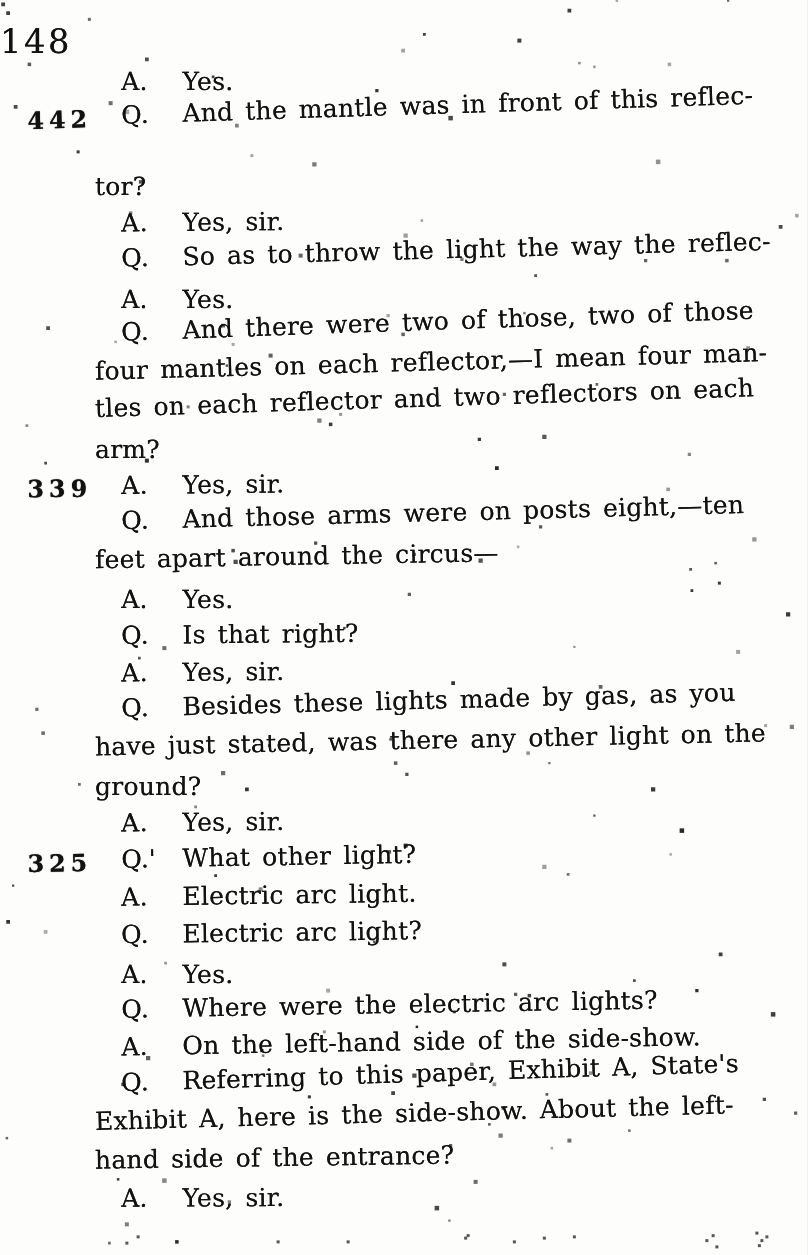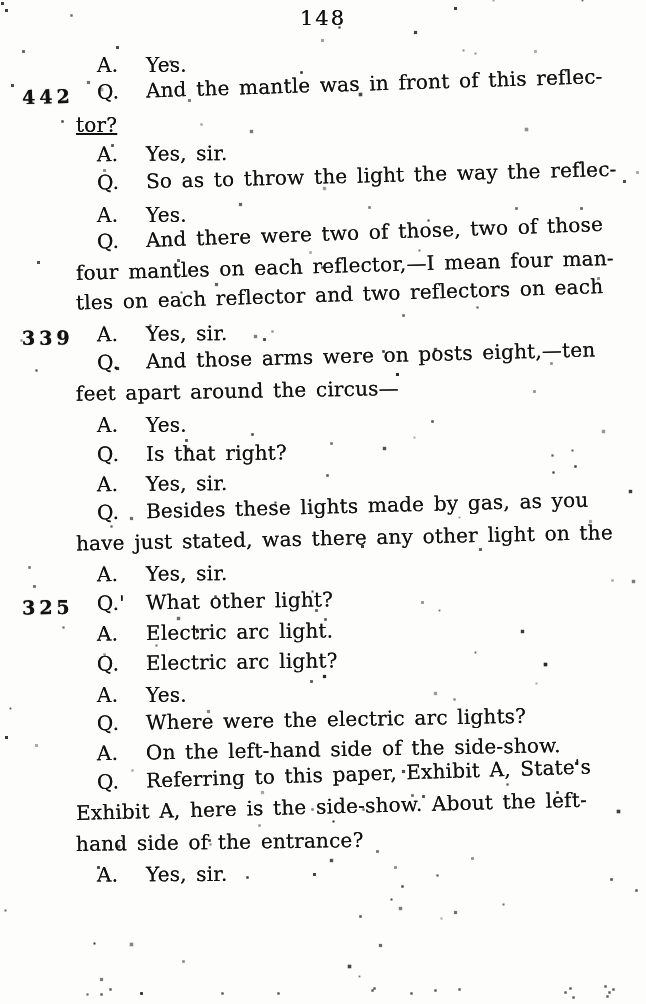--- a/index.html
+++ b/index.html
@@ -11,25 +11,24 @@
     position: relative;
     width: 646px;
     height: 1004px;
     background: #fdfdfc;
     overflow: hidden;
     font-family: "DejaVu Serif", "Liberation Serif", serif;
     color: #121212;
   }
   .pageno {
     position: absolute;
-    top: 6px;
+    top: 18px;
     left: 0;
     width: 100%;
-    text-align: center;
-    font-size: 21px;
+    font-size: 27px;
     letter-spacing: 2px;
     text-shadow: 0 0 0.5px rgba(10,10,10,0.85);
   }
   .body {
     position: absolute;
     top: 50px;
     left: 0;
     width: 646px;
   }
   .line {
@@ -67,35 +66,37 @@
   }
 </style>
 </head>
 <body>
 
 <div class="page">
   <div class="pageno">148</div>
   <div class="body" id="lines">
       <div class="line qa" style="transform: rotate(0deg);"><span class="speaker">A.</span><span>Yes.</span></div>
       <div class="line qa" style="transform: rotate(-1.8deg);"><span class="mnum">442</span><span class="speaker">Q.</span><span>And the mantle was in front of this reflec-</span></div>
-      <div class="line cont" style="transform: rotate(0deg); margin-top: 0; text-decoration: underline;"><span>tor?</span></div>
+      <div class="line cont" style="transform: rotate(0deg); margin-top: 24px;"><span>tor?</span></div>
       <div class="line qa" style="transform: rotate(-0.5deg);"><span class="speaker">A.</span><span>Yes, sir.</span></div>
       <div class="line qa" style="transform: rotate(-1.5deg);"><span class="speaker">Q.</span><span>So as to throw the light the way the reflec-</span></div>
       <div class="line qa" style="transform: rotate(0deg);"><span class="speaker">A.</span><span>Yes.</span></div>
       <div class="line qa" style="transform: rotate(-2deg);"><span class="speaker">Q.</span><span>And there were two of those, two of those</span></div>
       <div class="line cont" style="transform: rotate(-1.6deg);"><span>four mantles on each reflector,—I mean four man-</span></div>
       <div class="line cont" style="transform: rotate(-1.8deg);"><span>tles on each reflector and two reflectors on each</span></div>
+      <div class="line cont" style="transform: rotate(0deg);"><span>arm?</span></div>
       <div class="line qa" style="transform: rotate(-0.5deg);"><span class="mnum">339</span><span class="speaker">A.</span><span>Yes, sir.</span></div>
       <div class="line qa" style="transform: rotate(-1.5deg);"><span class="speaker">Q.</span><span>And those arms were on posts eight,—ten</span></div>
       <div class="line cont" style="transform: rotate(-1deg);"><span>feet apart around the circus—</span></div>
       <div class="line qa" style="transform: rotate(0deg);"><span class="speaker">A.</span><span>Yes.</span></div>
       <div class="line qa" style="transform: rotate(-0.5deg);"><span class="speaker">Q.</span><span>Is that right?</span></div>
       <div class="line qa" style="transform: rotate(-0.5deg);"><span class="speaker">A.</span><span>Yes, sir.</span></div>
       <div class="line qa" style="transform: rotate(-1.5deg);"><span class="speaker">Q.</span><span>Besides these lights made by gas, as you</span></div>
       <div class="line cont" style="transform: rotate(-1.2deg);"><span>have just stated, was there any other light on the</span></div>
+      <div class="line cont" style="transform: rotate(0deg);"><span>ground?</span></div>
       <div class="line qa" style="transform: rotate(-0.5deg);"><span class="speaker">A.</span><span>Yes, sir.</span></div>
       <div class="line qa" style="transform: rotate(-1deg);"><span class="mnum">325</span><span class="speaker">Q.'</span><span>What other light?</span></div>
       <div class="line qa" style="transform: rotate(-0.8deg);"><span class="speaker">A.</span><span>Electric arc light.</span></div>
       <div class="line qa" style="transform: rotate(-0.8deg);"><span class="speaker">Q.</span><span>Electric arc light?</span></div>
       <div class="line qa" style="transform: rotate(0deg);"><span class="speaker">A.</span><span>Yes.</span></div>
       <div class="line qa" style="transform: rotate(-1deg);"><span class="speaker">Q.</span><span>Where were the electric arc lights?</span></div>
       <div class="line qa" style="transform: rotate(-1deg);"><span class="speaker">A.</span><span>On the left-hand side of the side-show.</span></div>
       <div class="line qa" style="transform: rotate(-1.8deg);"><span class="speaker">Q.</span><span>Referring to this paper, Exhibit A, State's</span></div>
       <div class="line cont" style="transform: rotate(-1.5deg);"><span>Exhibit A, here is the side-show.  About the left-</span></div>
       <div class="line cont" style="transform: rotate(-0.8deg);"><span>hand side of the entrance?</span></div>

